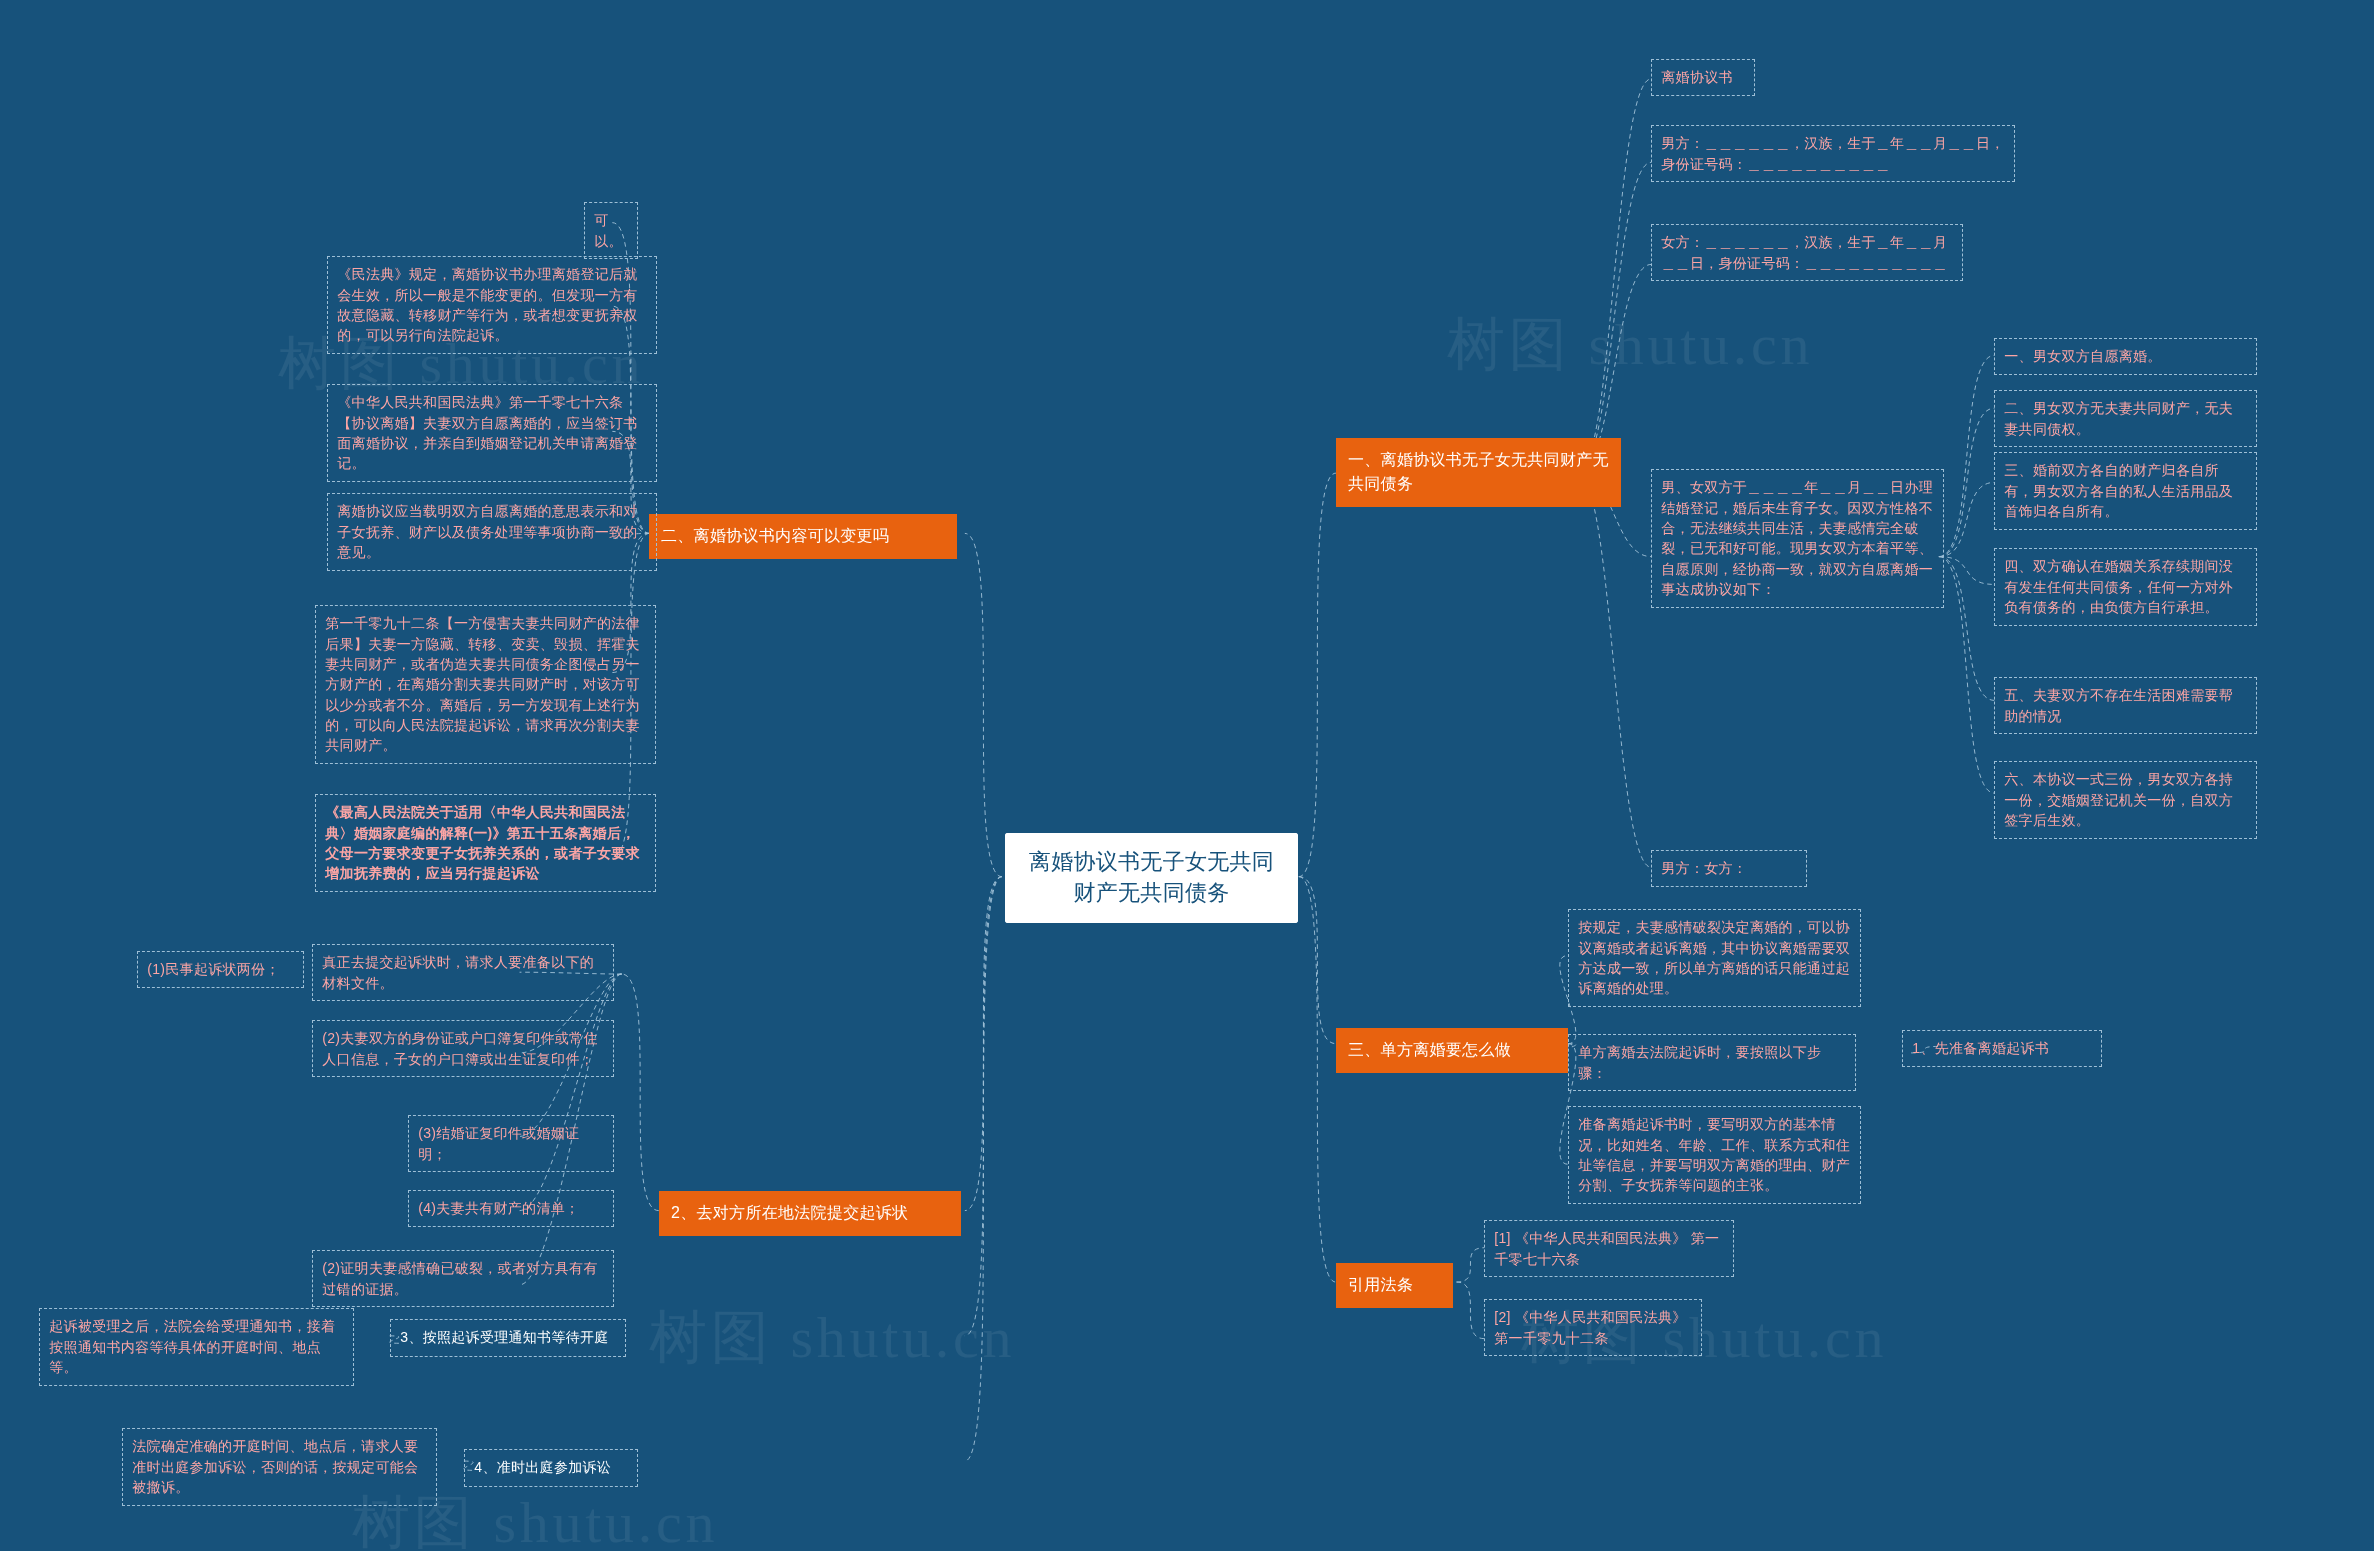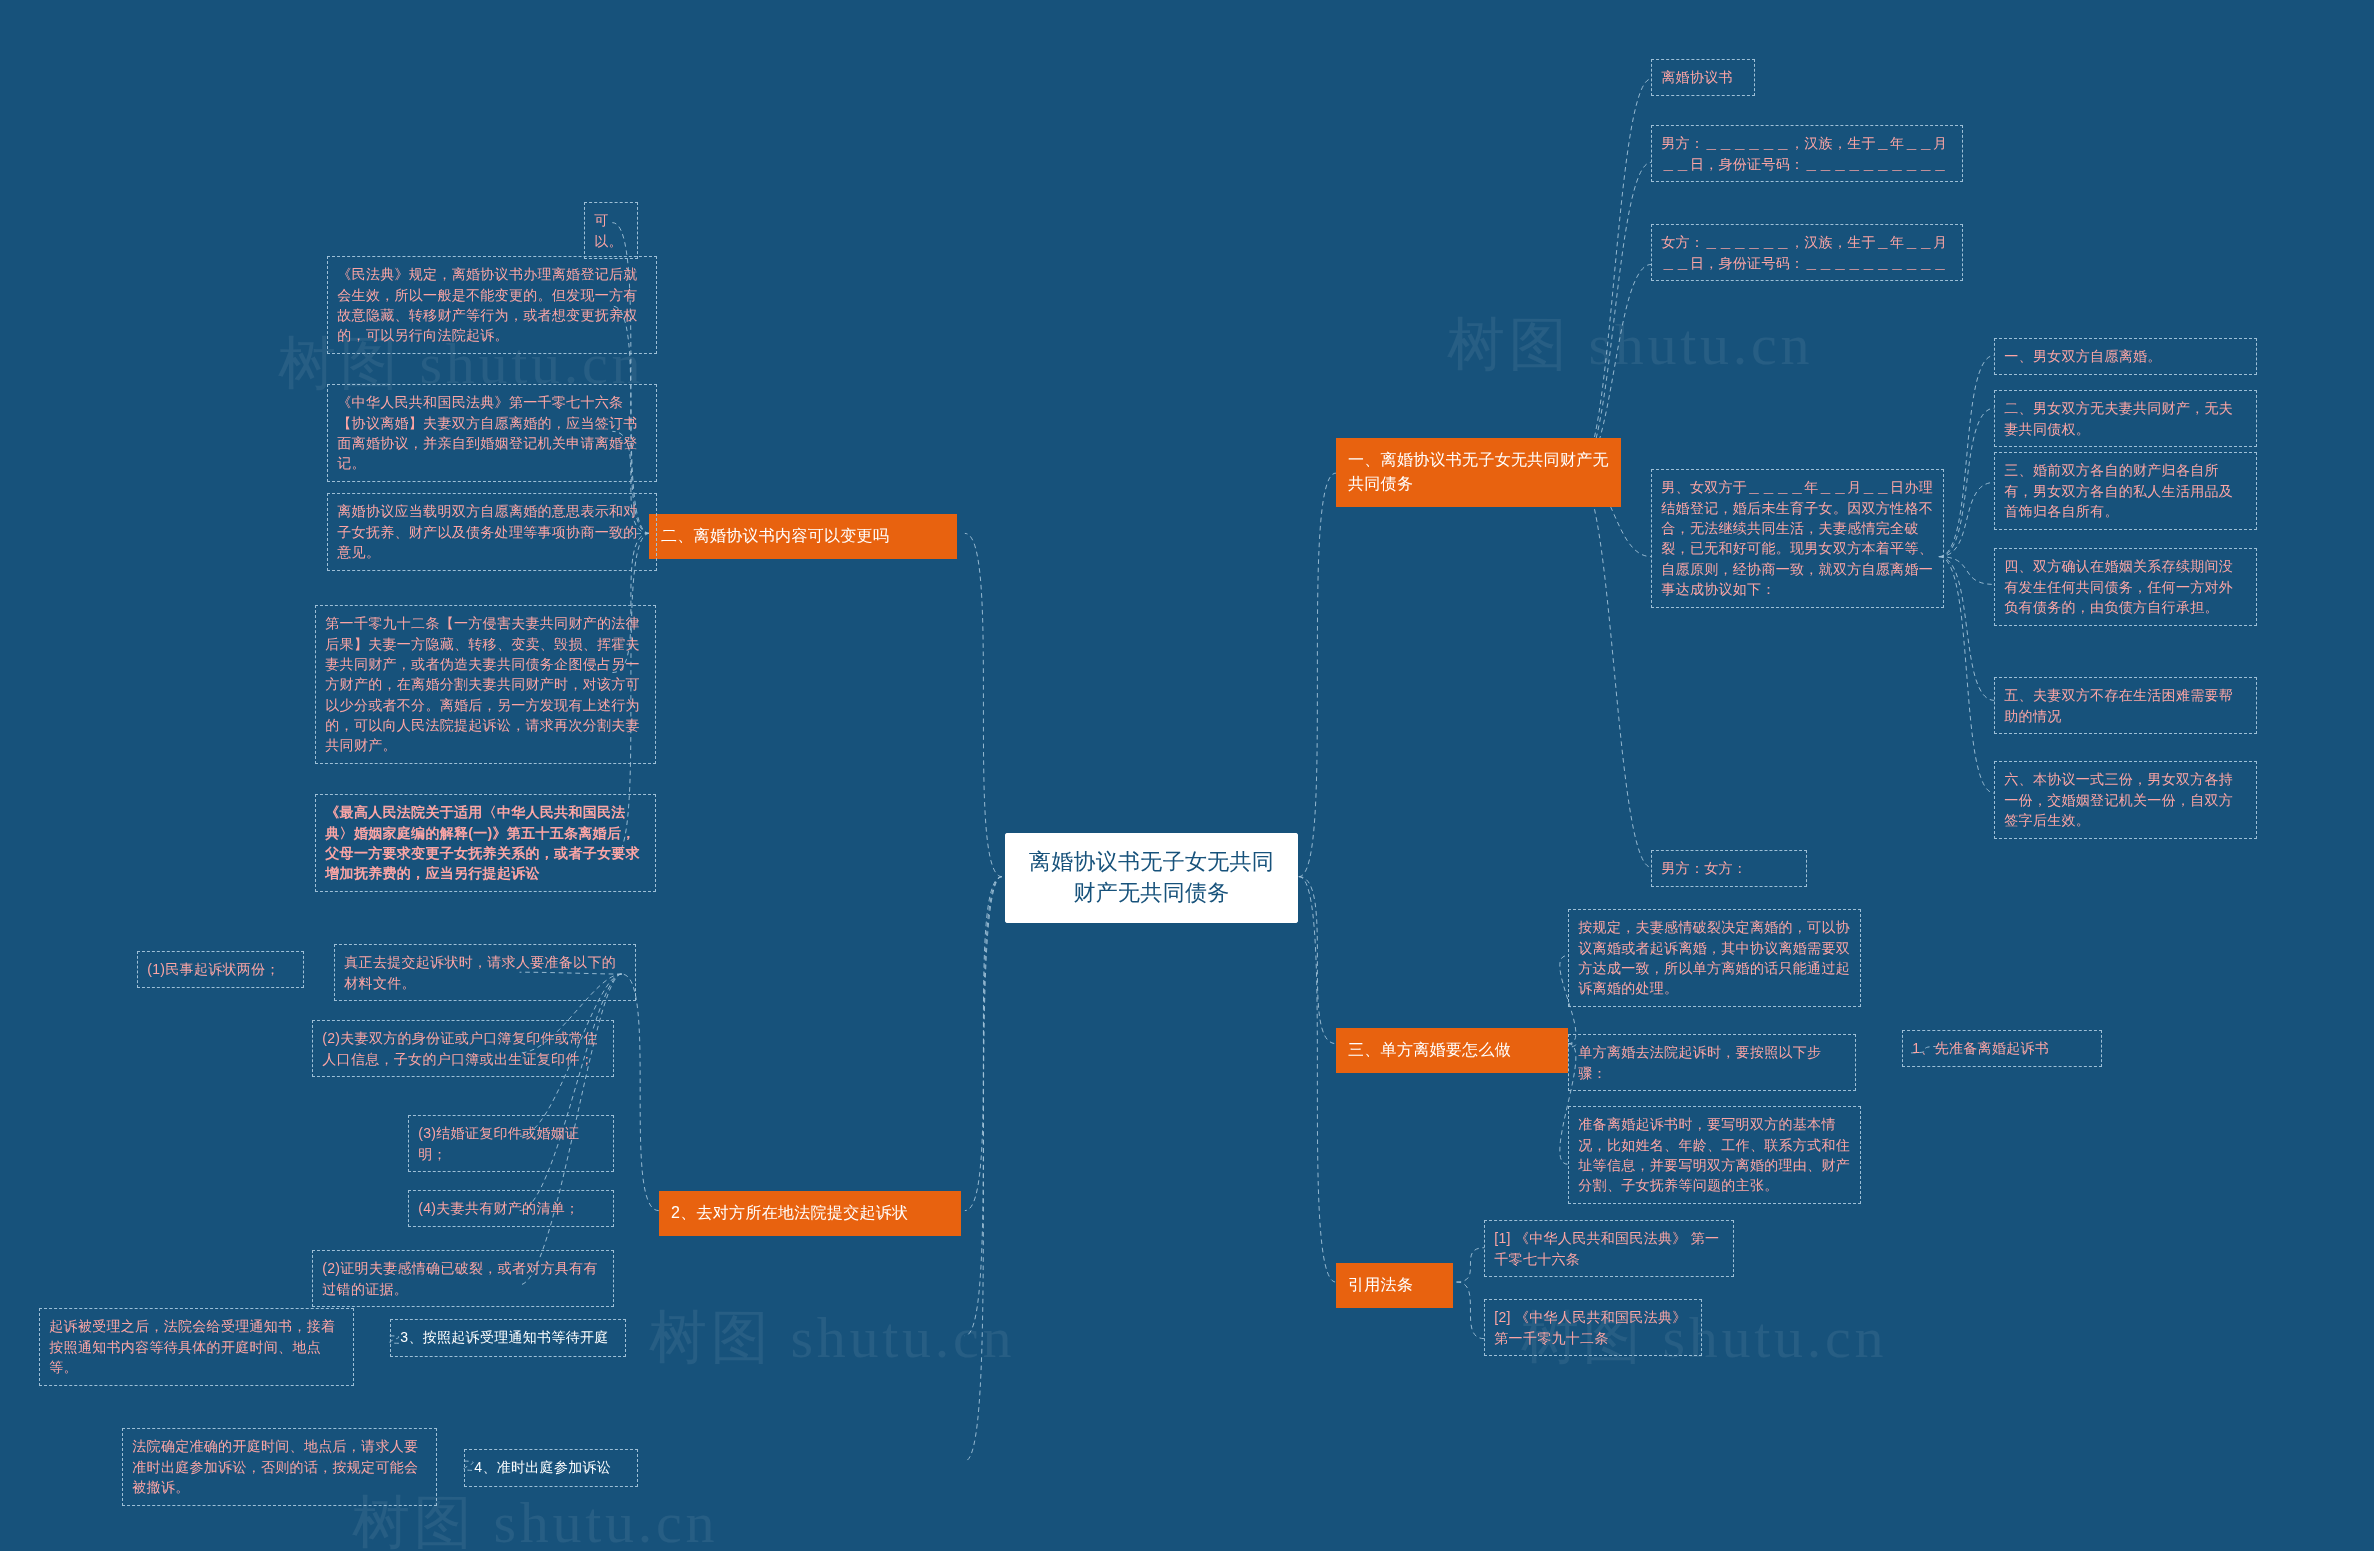--- a/index.html
+++ b/index.html
@@ -121,21 +121,21 @@
     <path d="M420 1440 C450 1440 400 1448 430 1448"></path>
 
     <path d="M500 1575 C530 1575 480 1585 510 1585"></path>
   </svg>
 
   <div class="node center" style="left:1005px;top:833px;width:293px;">离婚协议书无子女无共同财产无共同债务</div>
 
   <div class="node orange" style="left:1336px;top:438px;width:285px;">一、离婚协议书无子女无共同财产无共同债务</div>
 
   <div class="node" style="left:1651px;top:59px;width:104px;">离婚协议书</div>
-  <div class="node" style="left:1651px;top:125px;width:312px;">男方：＿＿＿＿＿＿，汉族，生于＿年＿＿月＿＿日，身份证号码：＿＿＿＿＿＿＿＿＿＿</div>
+  <div class="node" style="left:1651px;top:125px;width:364px;">男方：＿＿＿＿＿＿，汉族，生于＿年＿＿月＿＿日，身份证号码：＿＿＿＿＿＿＿＿＿＿</div>
   <div class="node" style="left:1651px;top:224px;width:312px;">女方：＿＿＿＿＿＿，汉族，生于＿年＿＿月＿＿日，身份证号码：＿＿＿＿＿＿＿＿＿＿</div>
   <div class="node" style="left:1651px;top:469px;width:293px;">男、女双方于＿＿＿＿年＿＿月＿＿日办理结婚登记，婚后未生育子女。因双方性格不合，无法继续共同生活，夫妻感情完全破裂，已无和好可能。现男女双方本着平等、自愿原则，经协商一致，就双方自愿离婚一事达成协议如下：</div>
   <div class="node" style="left:1651px;top:850px;width:156px;">男方：女方：</div>
 
   <div class="node" style="left:1994px;top:338px;width:263px;">一、男女双方自愿离婚。</div>
   <div class="node" style="left:1994px;top:390px;width:263px;">二、男女双方无夫妻共同财产，无夫妻共同债权。</div>
   <div class="node" style="left:1994px;top:452px;width:263px;">三、婚前双方各自的财产归各自所有，男女双方各自的私人生活用品及首饰归各自所有。</div>
   <div class="node" style="left:1994px;top:548px;width:263px;">四、双方确认在婚姻关系存续期间没有发生任何共同债务，任何一方对外负有债务的，由负债方自行承担。</div>
   <div class="node" style="left:1994px;top:677px;width:263px;">五、夫妻双方不存在生活困难需要帮助的情况</div>
   <div class="node" style="left:1994px;top:761px;width:263px;">六、本协议一式三份，男女双方各持一份，交婚姻登记机关一份，自双方签字后生效。</div>
@@ -153,21 +153,21 @@
   <div class="node orange" style="left:649px;top:514px;width:308px;">二、离婚协议书内容可以变更吗</div>
 
   <div class="node" style="left:584px;top:202px;width:54px;">可以。</div>
   <div class="node" style="left:327px;top:256px;width:330px;">《民法典》规定，离婚协议书办理离婚登记后就会生效，所以一般是不能变更的。但发现一方有故意隐藏、转移财产等行为，或者想变更抚养权的，可以另行向法院起诉。</div>
   <div class="node" style="left:327px;top:384px;width:330px;">《中华人民共和国民法典》第一千零七十六条【协议离婚】夫妻双方自愿离婚的，应当签订书面离婚协议，并亲自到婚姻登记机关申请离婚登记。</div>
   <div class="node" style="left:327px;top:493px;width:330px;">离婚协议应当载明双方自愿离婚的意思表示和对子女抚养、财产以及债务处理等事项协商一致的意见。</div>
   <div class="node" style="left:315px;top:605px;width:341px;">第一千零九十二条【一方侵害夫妻共同财产的法律后果】夫妻一方隐藏、转移、变卖、毁损、挥霍夫妻共同财产，或者伪造夫妻共同债务企图侵占另一方财产的，在离婚分割夫妻共同财产时，对该方可以少分或者不分。离婚后，另一方发现有上述行为的，可以向人民法院提起诉讼，请求再次分割夫妻共同财产。</div>
   <div class="node" style="left:315px;top:794px;width:341px;font-weight:bold;">《最高人民法院关于适用〈中华人民共和国民法典〉婚姻家庭编的解释(一)》第五十五条离婚后，父母一方要求变更子女抚养关系的，或者子女要求增加抚养费的，应当另行提起诉讼</div>
 
   <div class="node orange" style="left:659px;top:1191px;width:302px;">2、去对方所在地法院提交起诉状</div>
-  <div class="node" style="left:312px;top:944px;width:302px;margin-left:22px;">真正去提交起诉状时，请求人要准备以下的材料文件。</div>
+  <div class="node" style="left:312px;top:944px;width:302px;">真正去提交起诉状时，请求人要准备以下的材料文件。</div>
   <div class="node" style="left:137px;top:951px;width:167px;">(1)民事起诉状两份；</div>
   <div class="node" style="left:312px;top:1020px;width:302px;">(2)夫妻双方的身份证或户口簿复印件或常住人口信息，子女的户口簿或出生证复印件；</div>
   <div class="node" style="left:408px;top:1115px;width:206px;">(3)结婚证复印件或婚姻证明；</div>
   <div class="node" style="left:408px;top:1190px;width:206px;">(4)夫妻共有财产的清单；</div>
   <div class="node" style="left:312px;top:1250px;width:302px;">(2)证明夫妻感情确已破裂，或者对方具有有过错的证据。</div>
 
   <div class="node orange" style="left:390px;top:1319px;width:236px;background:transparent;border:0.9px dashed #9ebfd6;color:#ffffff;font-size:14px;padding:7.4px 9.3px;">3、按照起诉受理通知书等待开庭</div>
   <div class="node" style="left:39px;top:1308px;width:315px;">起诉被受理之后，法院会给受理通知书，接着按照通知书内容等待具体的开庭时间、地点等。</div>
 
   <div class="node orange" style="left:464px;top:1449px;width:174px;background:transparent;border:0.9px dashed #9ebfd6;color:#ffffff;font-size:14px;padding:7.4px 9.3px;">4、准时出庭参加诉讼</div>

